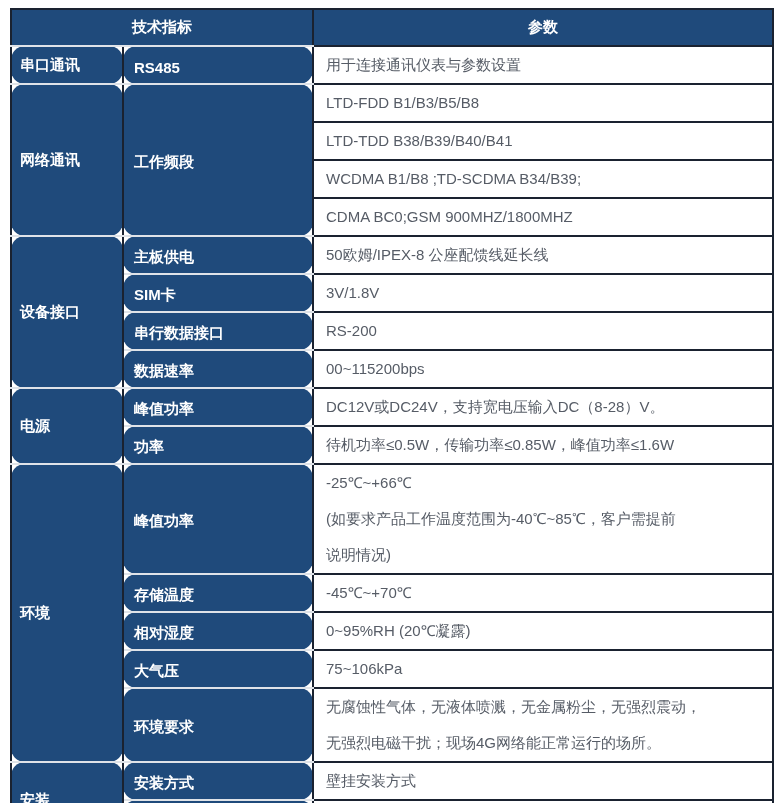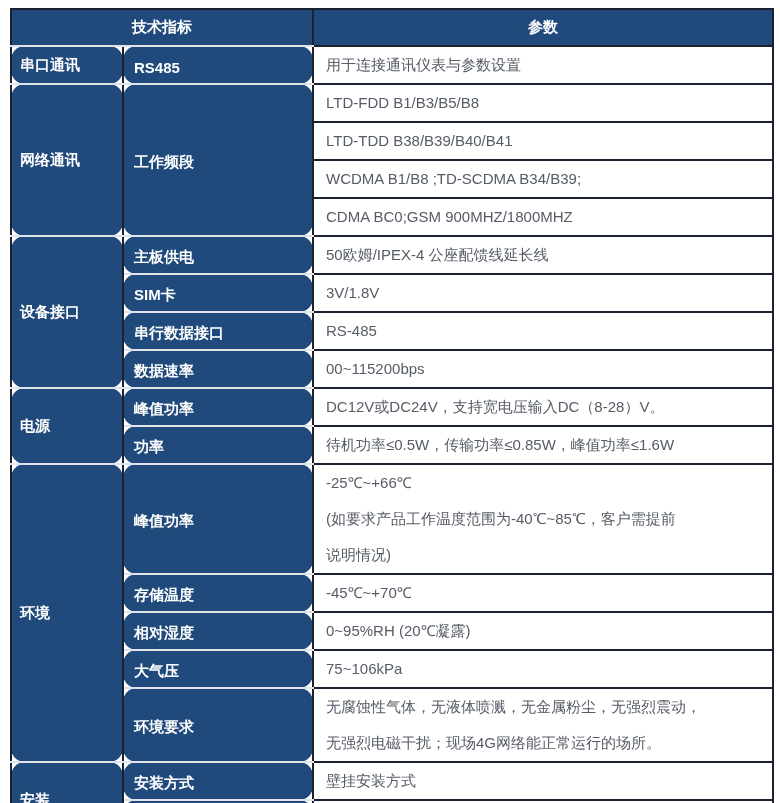--- a/index.html
+++ b/index.html
@@ -98,33 +98,33 @@
       </tr>
       <tr>
         <td class="param">
           <div>CDMA BC0;GSM 900MHZ/1800MHZ</div>
         </td>
       </tr>
       <tr>
         <td class="blue cat light-bottom" rowspan="4">设备接口</td>
         <td class="blue sub light-bottom" rowspan="1">主板供电</td>
         <td class="param">
-          <div>50欧姆/IPEX-4 公座配馈线延长线</div>
+          <div>50欧姆/IPEX-8 公座配馈线延长线</div>
         </td>
       </tr>
       <tr>
         <td class="blue sub light-bottom" rowspan="1">SIM卡</td>
         <td class="param">
           <div>3V/1.8V</div>
         </td>
       </tr>
       <tr>
         <td class="blue sub light-bottom" rowspan="1">串行数据接口</td>
         <td class="param">
-          <div>RS-485</div>
+          <div>RS-200</div>
         </td>
       </tr>
       <tr>
         <td class="blue sub light-bottom" rowspan="1">数据速率</td>
         <td class="param">
           <div>00~115200bps</div>
         </td>
       </tr>
       <tr>
         <td class="blue cat light-bottom" rowspan="2">电源</td>

